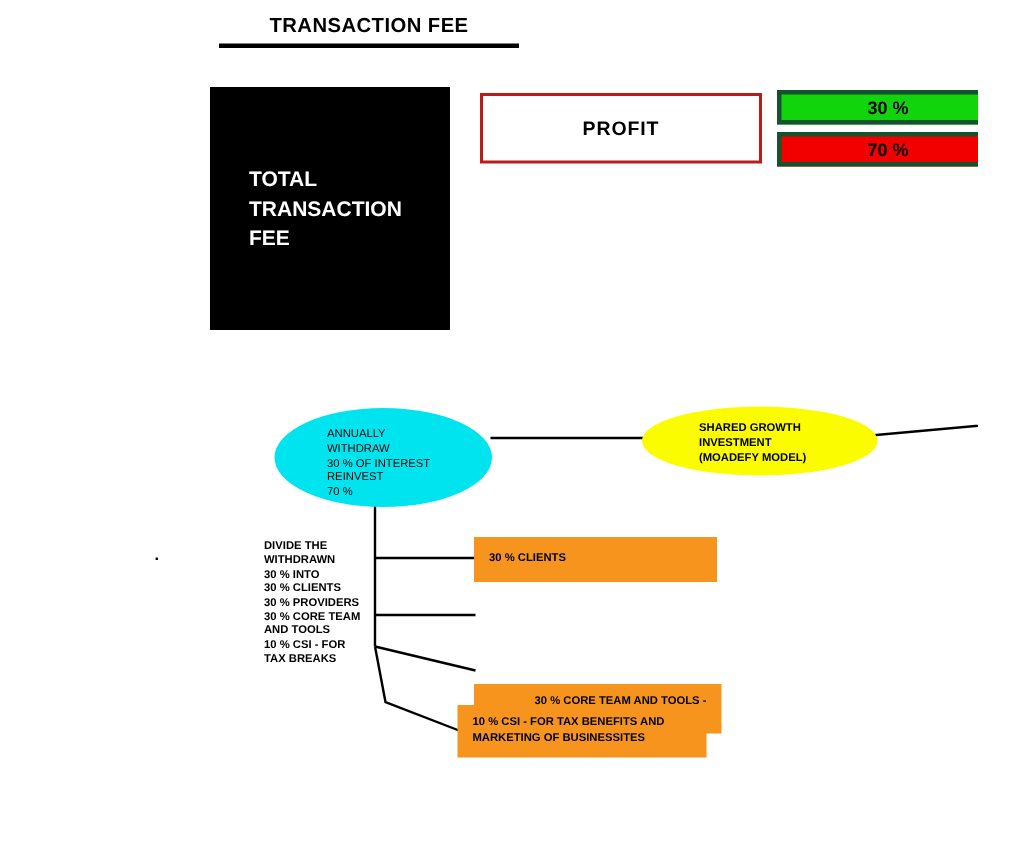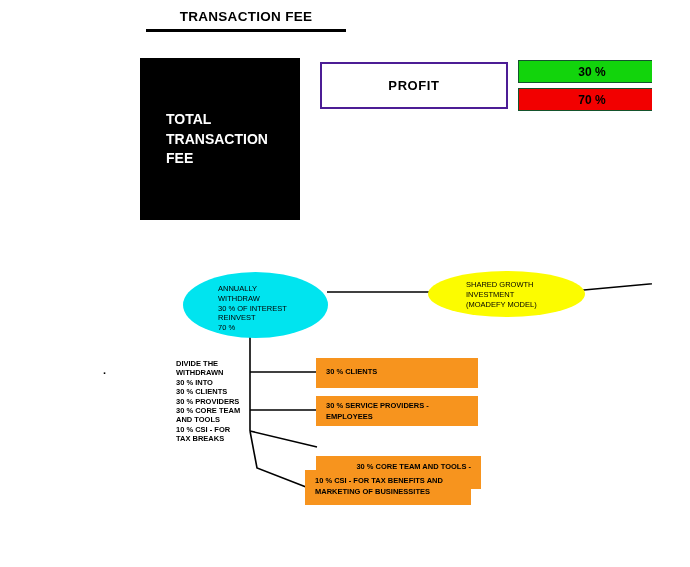--- a/index.html
+++ b/index.html
@@ -17,46 +17,46 @@
   .connectors { left: 0; top: 0; }
   .connectors line, .connectors polyline { stroke: #000; stroke-width: 1.6; fill: none; }
 
   .total-box {
     left: 140px; top: 58px; width: 160px; height: 162px;
     background: #000000; color: #ffffff;
     font-weight: bold; font-size: 14px; line-height: 1.4;
     padding: 52px 10px 0 26px; white-space: pre-line;
   }
   .frame-box {
-    border: 2px solid #4c1d95; background: #ffffff; color: #000;
+    border: 2px solid #b91c1c; background: #ffffff; color: #000;
     display: flex; align-items: center; justify-content: center;
     font-weight: bold; font-size: 13px; letter-spacing: 0.6px;
   }
   .profit-box { left: 320px; top: 62px; width: 188px; height: 47px; }
   .cost-box   { left: 320px; top: 128px; width: 188px; height: 84px; }
 
   .legend-item {
     left: 518px; width: 148px; height: 23px;
-    border: 1px solid #14532d;
+    border: 3px solid #14532d;
     display: flex; align-items: center; justify-content: center;
     font-weight: bold; font-size: 12px; color: #000;
   }
   .legend-green { top: 60px; background: #12d40c; }
   .legend-red   { top: 88px; background: #f20000; }
 
   .cyan-ellipse {
     left: 183px; top: 272px; width: 145px; height: 66px;
     background: #00e4ef; border-radius: 50%;
     font-size: 7.5px; font-weight: normal; line-height: 1.3; color: #000;
     padding: 12px 6px 0 35px; white-space: pre-line;
   }
   .yellow-ellipse {
     left: 428px; top: 271px; width: 157px; height: 46px;
     background: #fcfc00; border-radius: 50%;
-    font-size: 7.5px; font-weight: normal; line-height: 1.3; color: #000;
+    font-size: 7.5px; font-weight: bold; line-height: 1.3; color: #000;
     padding: 9px 6px 0 38px; white-space: pre-line;
   }
 
   .division-note {
     left: 176px; top: 359px; width: 74px;
     font-size: 7.5px; font-weight: bold; line-height: 1.25; color: #000;
     white-space: pre-line;
   }
 
   .alloc {
@@ -115,21 +115,20 @@
 30 % INTO
 30 % CLIENTS
 30 % PROVIDERS
 30 % CORE TEAM
 AND TOOLS
 10 % CSI - FOR
 TAX BREAKS</div>
 
   <div class="alloc alloc-1 abs">30 % CLIENTS</div>
 
-  <div class="alloc alloc-2 abs">30 % SERVICE PROVIDERS - EMPLOYEES</div>
 
   <div class="alloc alloc-3 abs">30 % CORE TEAM AND TOOLS - PROVIDERS OF THE BUSINESSITE</div>
 
   <div class="alloc alloc-4 abs">10 % CSI - FOR TAX BENEFITS AND MARKETING OF BUSINESSITES</div>
 
   <div class="stray-dot abs">.</div>
 
 </div>
 
 </body></html>

